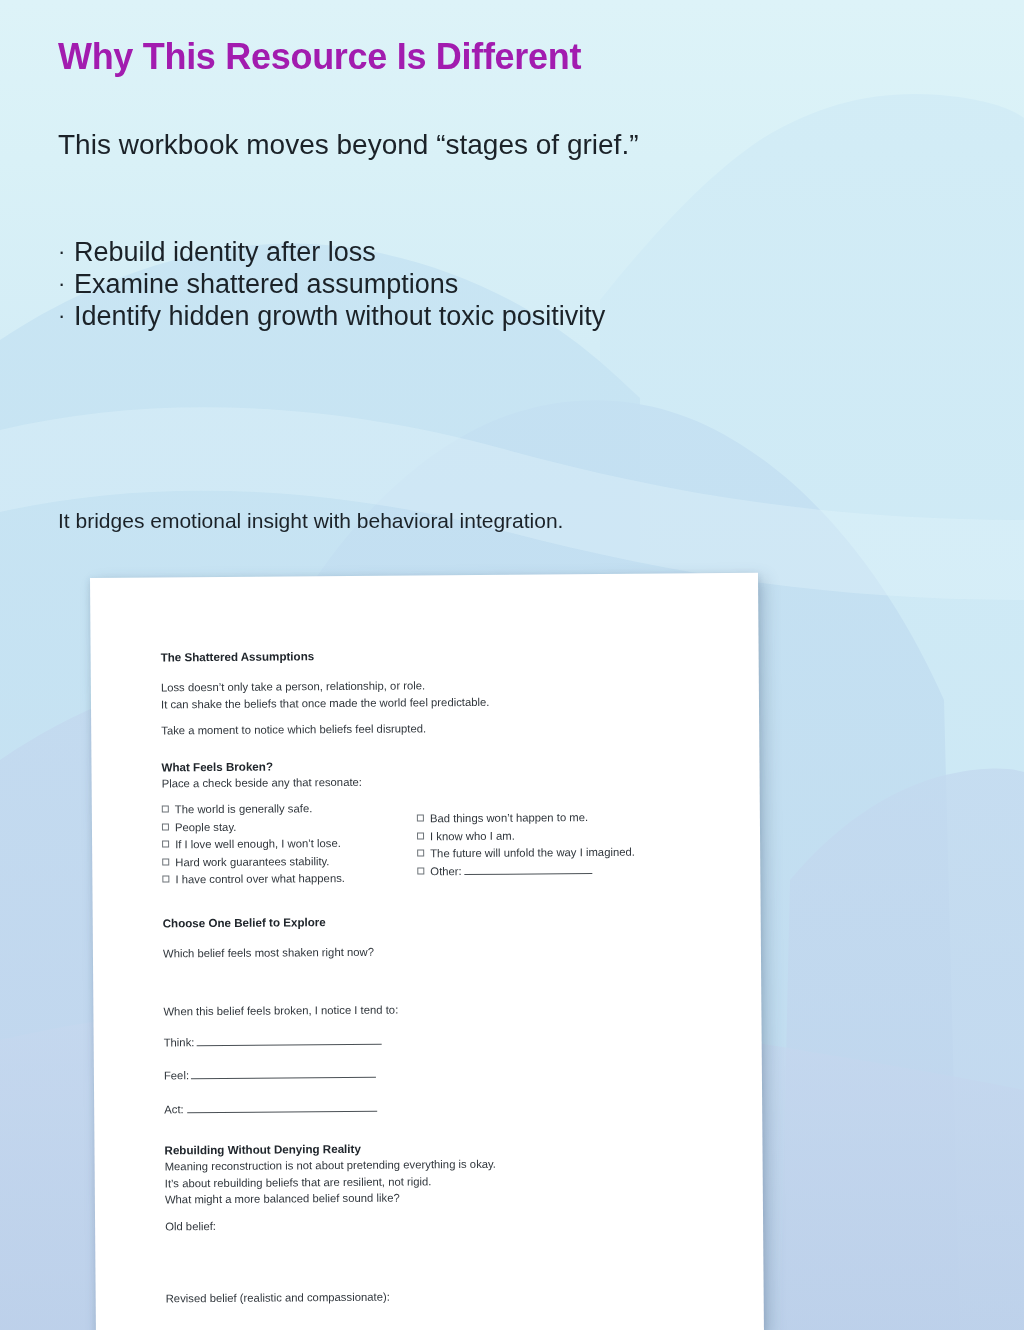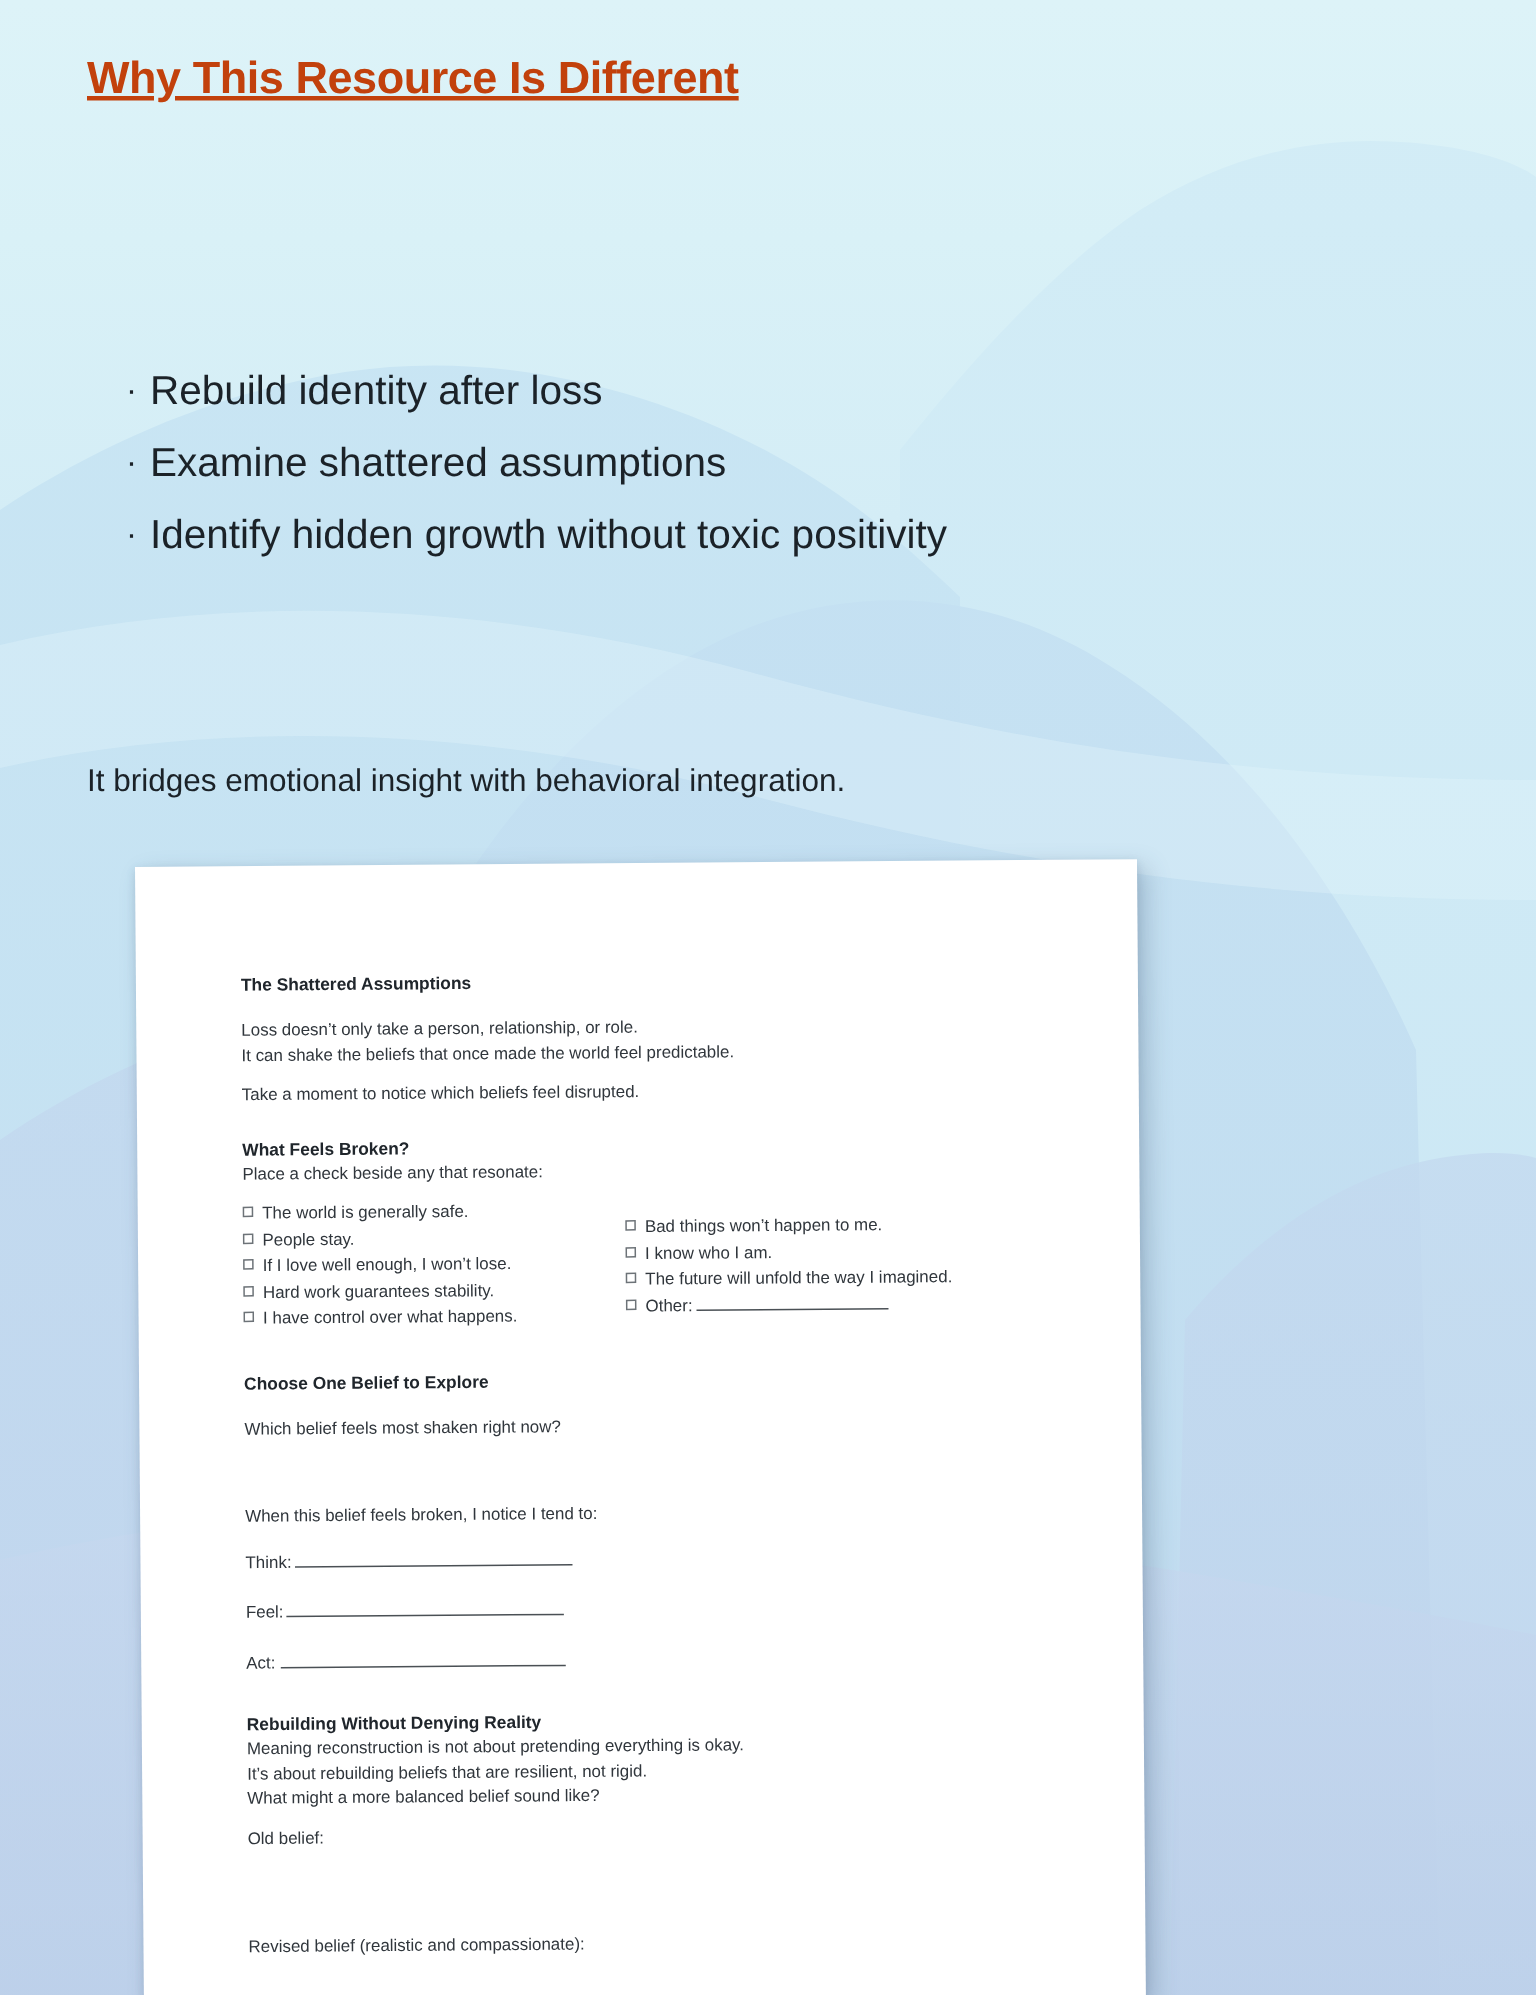--- a/index.html
+++ b/index.html
@@ -48,26 +48,25 @@
   
   .content {
     position: relative;
     z-index: 2;
   }
 
   .page-title {
     position: absolute;
     left: 58px;
     top: 36px;
-    font-size: 30px;
+    font-size: 36px;
     font-weight: 700;
-    color: #c2410c;
+    color: #a21caf;
     letter-spacing: -0.3px;
     white-space: nowrap;
-    text-decoration: underline;
   }
 
   .intro {
     position: absolute;
     left: 58px;
     top: 124px;
     width: 900px;
     color: #1b2228;
     font-size: 28px;
     line-height: 41px;
@@ -77,24 +76,23 @@
 
   .benefits {
     position: absolute;
     left: 58px;
     top: 236px;
     width: 900px;
     list-style: none;
   }
   .benefit-item {
     font-size: 27px;
-    line-height: 48px;
+    line-height: 32px;
     color: #1b2228;
     white-space: nowrap;
-    margin-left: 26px;
   }
   .benefit-item .dot {
     display: inline-block;
     width: 16px;
     color: #1b2228;
     font-size: 22px;
     vertical-align: 2px;
   }
 
   .closing {
@@ -253,20 +251,21 @@
     <path filter="softer" fill="#e6f5fb" opacity="0.34" d="M0 430 C160 392 340 404 500 448 C660 492 820 520 1024 520 L1024 600
          C820 600 660 572 500 530 C340 488 160 476 0 512 Z"></path>
   </svg>
 </div>
 
 <div class="content">
 
   <h1 class="page-title">Why This Resource Is Different</h1>
 
   <div class="intro">
+    <div class="intro-line">This workbook moves beyond “stages of grief.”</div>
   </div>
 
   <ul class="benefits">
     <li class="benefit-item">
       <span class="dot">·</span><span>Rebuild identity after loss</span>
     </li>
     <li class="benefit-item">
       <span class="dot">·</span><span>Examine shattered assumptions</span>
     </li>
     <li class="benefit-item">

